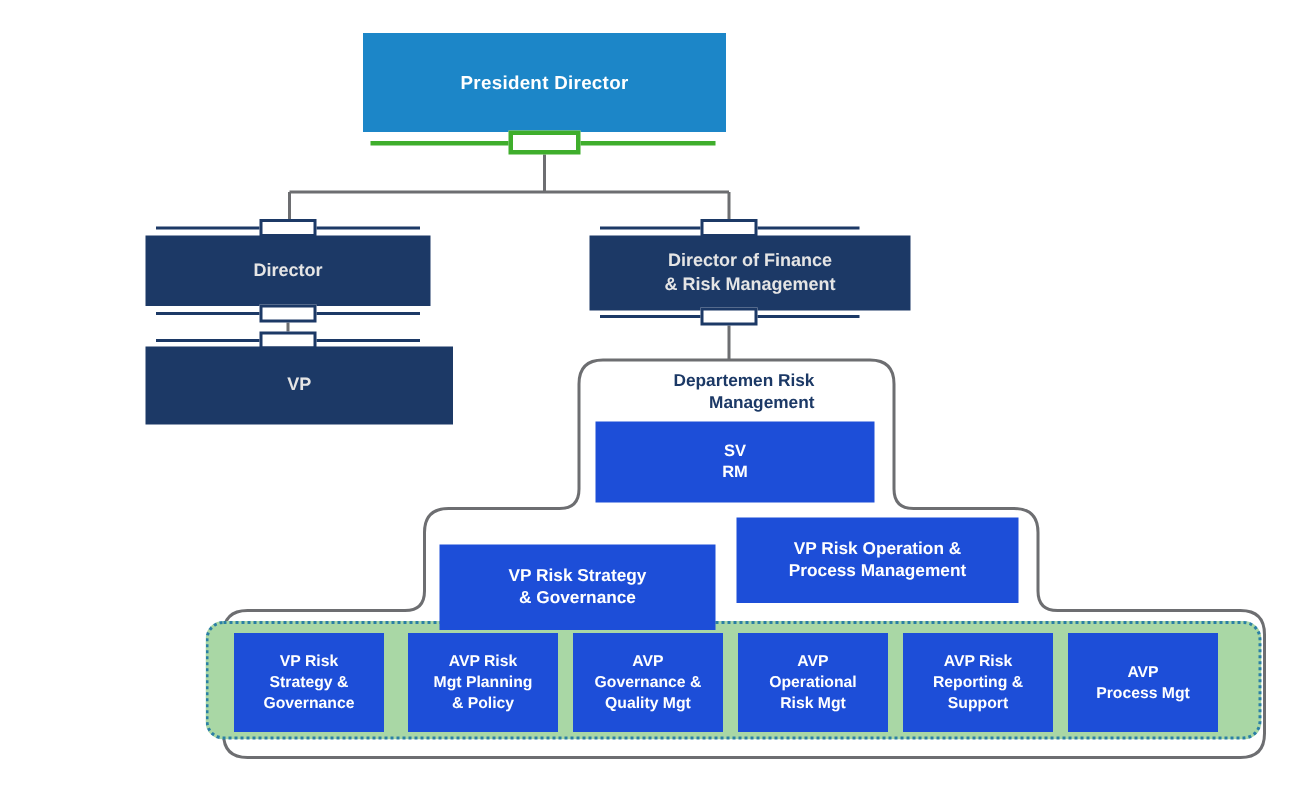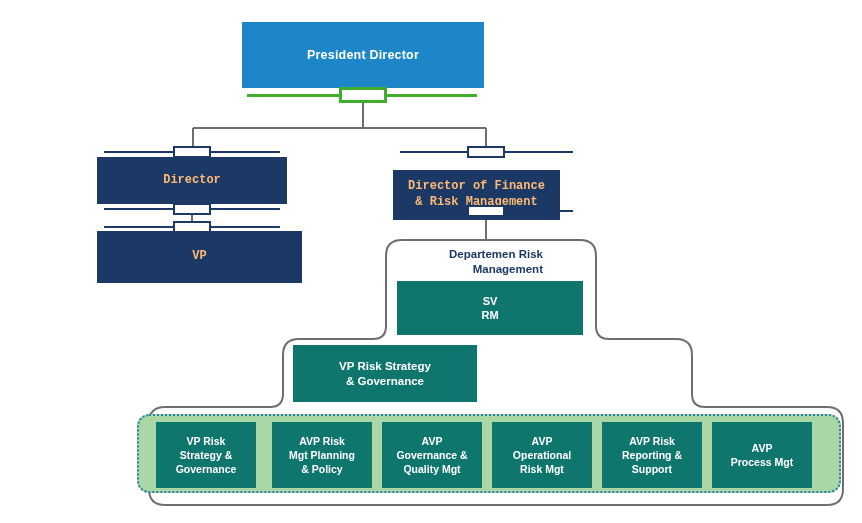--- a/index.html
+++ b/index.html
@@ -7,48 +7,48 @@
     position:relative;width:862px;height:523px;background:#ffffff;
     font-family:"Liberation Sans",sans-serif;overflow:hidden;
   }
   .layer{position:absolute;left:0;top:0;}
   .node{
     position:absolute;display:flex;align-items:center;justify-content:center;
     text-align:center;font-weight:bold;white-space:pre-line;line-height:1.3;
     box-sizing:border-box;
   }
   .blue-box{background:#1c86c8;color:#ffffff;font-size:12.5px;letter-spacing:.2px;}
-  .navy-box{background:#1c3966;color:#fdba74;font-size:12px;font-family:Liberation Mono, monospace;}
-  .gray-box{background:#0f766e;color:#ffffff;}
+  .navy-box{background:#1c3966;color:#e5e5e5;font-size:12px;}
+  .gray-box{background:#1d4ed8;color:#ffffff;}
   .dept-title{color:#1c3966;font-size:11.5px;}
   .bar{position:absolute;background:#1c3966;height:2px;}
   .tab{
     position:absolute;width:38px;height:12px;background:#ffffff;
     border:2px solid #1c3966;box-sizing:border-box;
   }
   .green-bar{position:absolute;background:#3fae2c;height:3px;}
   .green-tab{
     position:absolute;width:48px;height:16px;background:#ffffff;
     border:3px solid #3fae2c;box-sizing:border-box;
   }
   .band{
     position:absolute;left:137px;top:414px;width:704px;height:79px;
     background:#a9d7a5;border:2px dotted #2a7fa5;border-radius:12px;
     box-sizing:border-box;
   }
   
   .president{left:242px;top:22px;width:242px;height:66px;}
   .director{left:97px;top:157px;width:190px;height:47px;}
   .vp{left:97px;top:231px;width:205px;height:52px;}
-  .dof{left:393px;top:170px;width:167px;height:50px;}
+  .dof{left:393px;top:157px;width:214px;height:50px;}
   .dept-title{left:396px;top:246px;width:200px;height:32px;position:absolute;
     display:flex;align-items:center;justify-content:center;text-align:right;
     font-weight:bold;white-space:pre-line;line-height:1.3;}
   .svrm{left:397px;top:281px;width:186px;height:54px;font-size:11px;}
-  .vpmid1{left:293px;top:345px;width:184px;height:57px;font-size:11.5px;}
+  .vpmid1{left:293px;top:363px;width:184px;height:57px;font-size:11.5px;}
   .vpmid2{left:491px;top:345px;width:188px;height:57px;font-size:11.5px;}
   .avp{top:422px;width:100px;height:66px;font-size:10.5px;line-height:1.35;}
   .avp1{left:156px;} .avp2{left:272px;} .avp3{left:382px;}
   .avp4{left:492px;} .avp5{left:602px;} .avp6{left:712px;}
 </style>
 </head>
 <body>
 
 <div class="stage">
 
@@ -80,20 +80,22 @@
   <div class="bar" style="left:400px;top:210px;width:173px;"></div>
   <div class="tab" style="left:467px;top:205px;"></div>
 
   <div class="dept-title">Departemen Risk
 Management</div>
   <div class="node gray-box svrm">SV
 RM</div>
 
   <div class="node gray-box vpmid1">VP Risk Strategy
 &amp; Governance</div>
+  <div class="node gray-box vpmid2">VP Risk Operation &amp;
+Process Management</div>
 
   <div class="node gray-box avp avp1">VP Risk
 Strategy &amp;
 Governance</div>
   <div class="node gray-box avp avp2">AVP Risk
 Mgt Planning
 &amp; Policy</div>
   <div class="node gray-box avp avp3">AVP
 Governance &amp;
 Quality Mgt</div>

